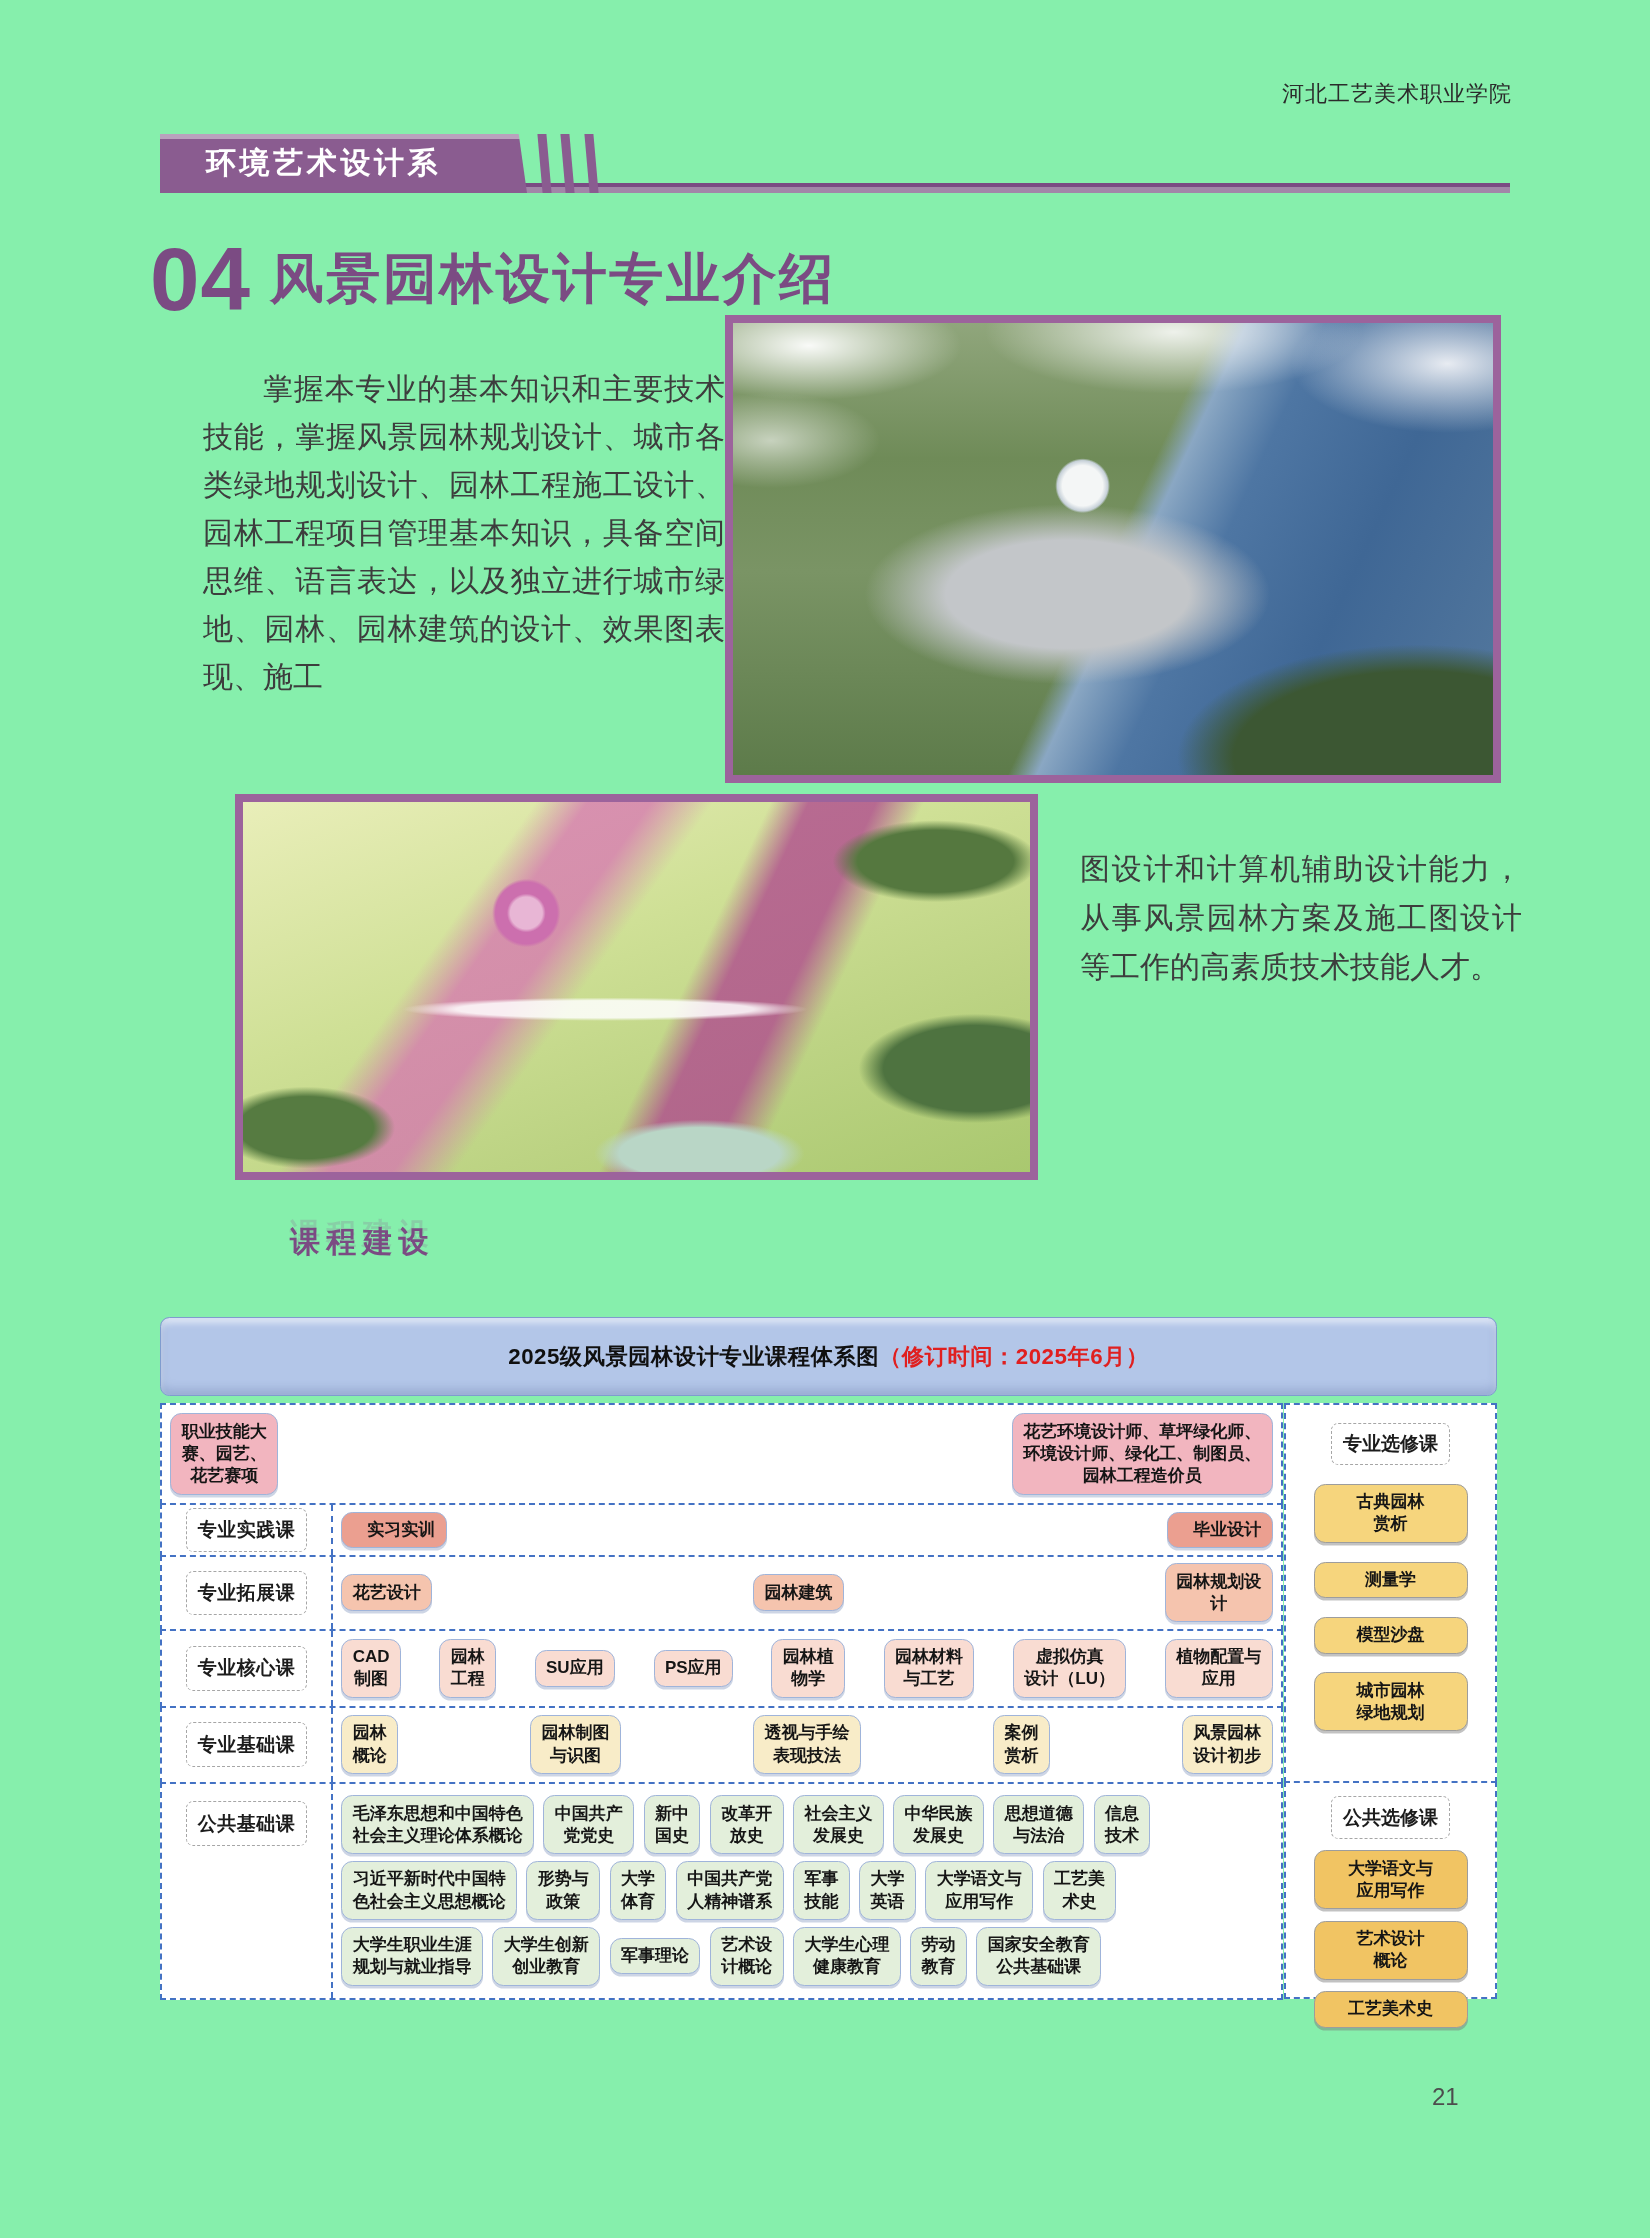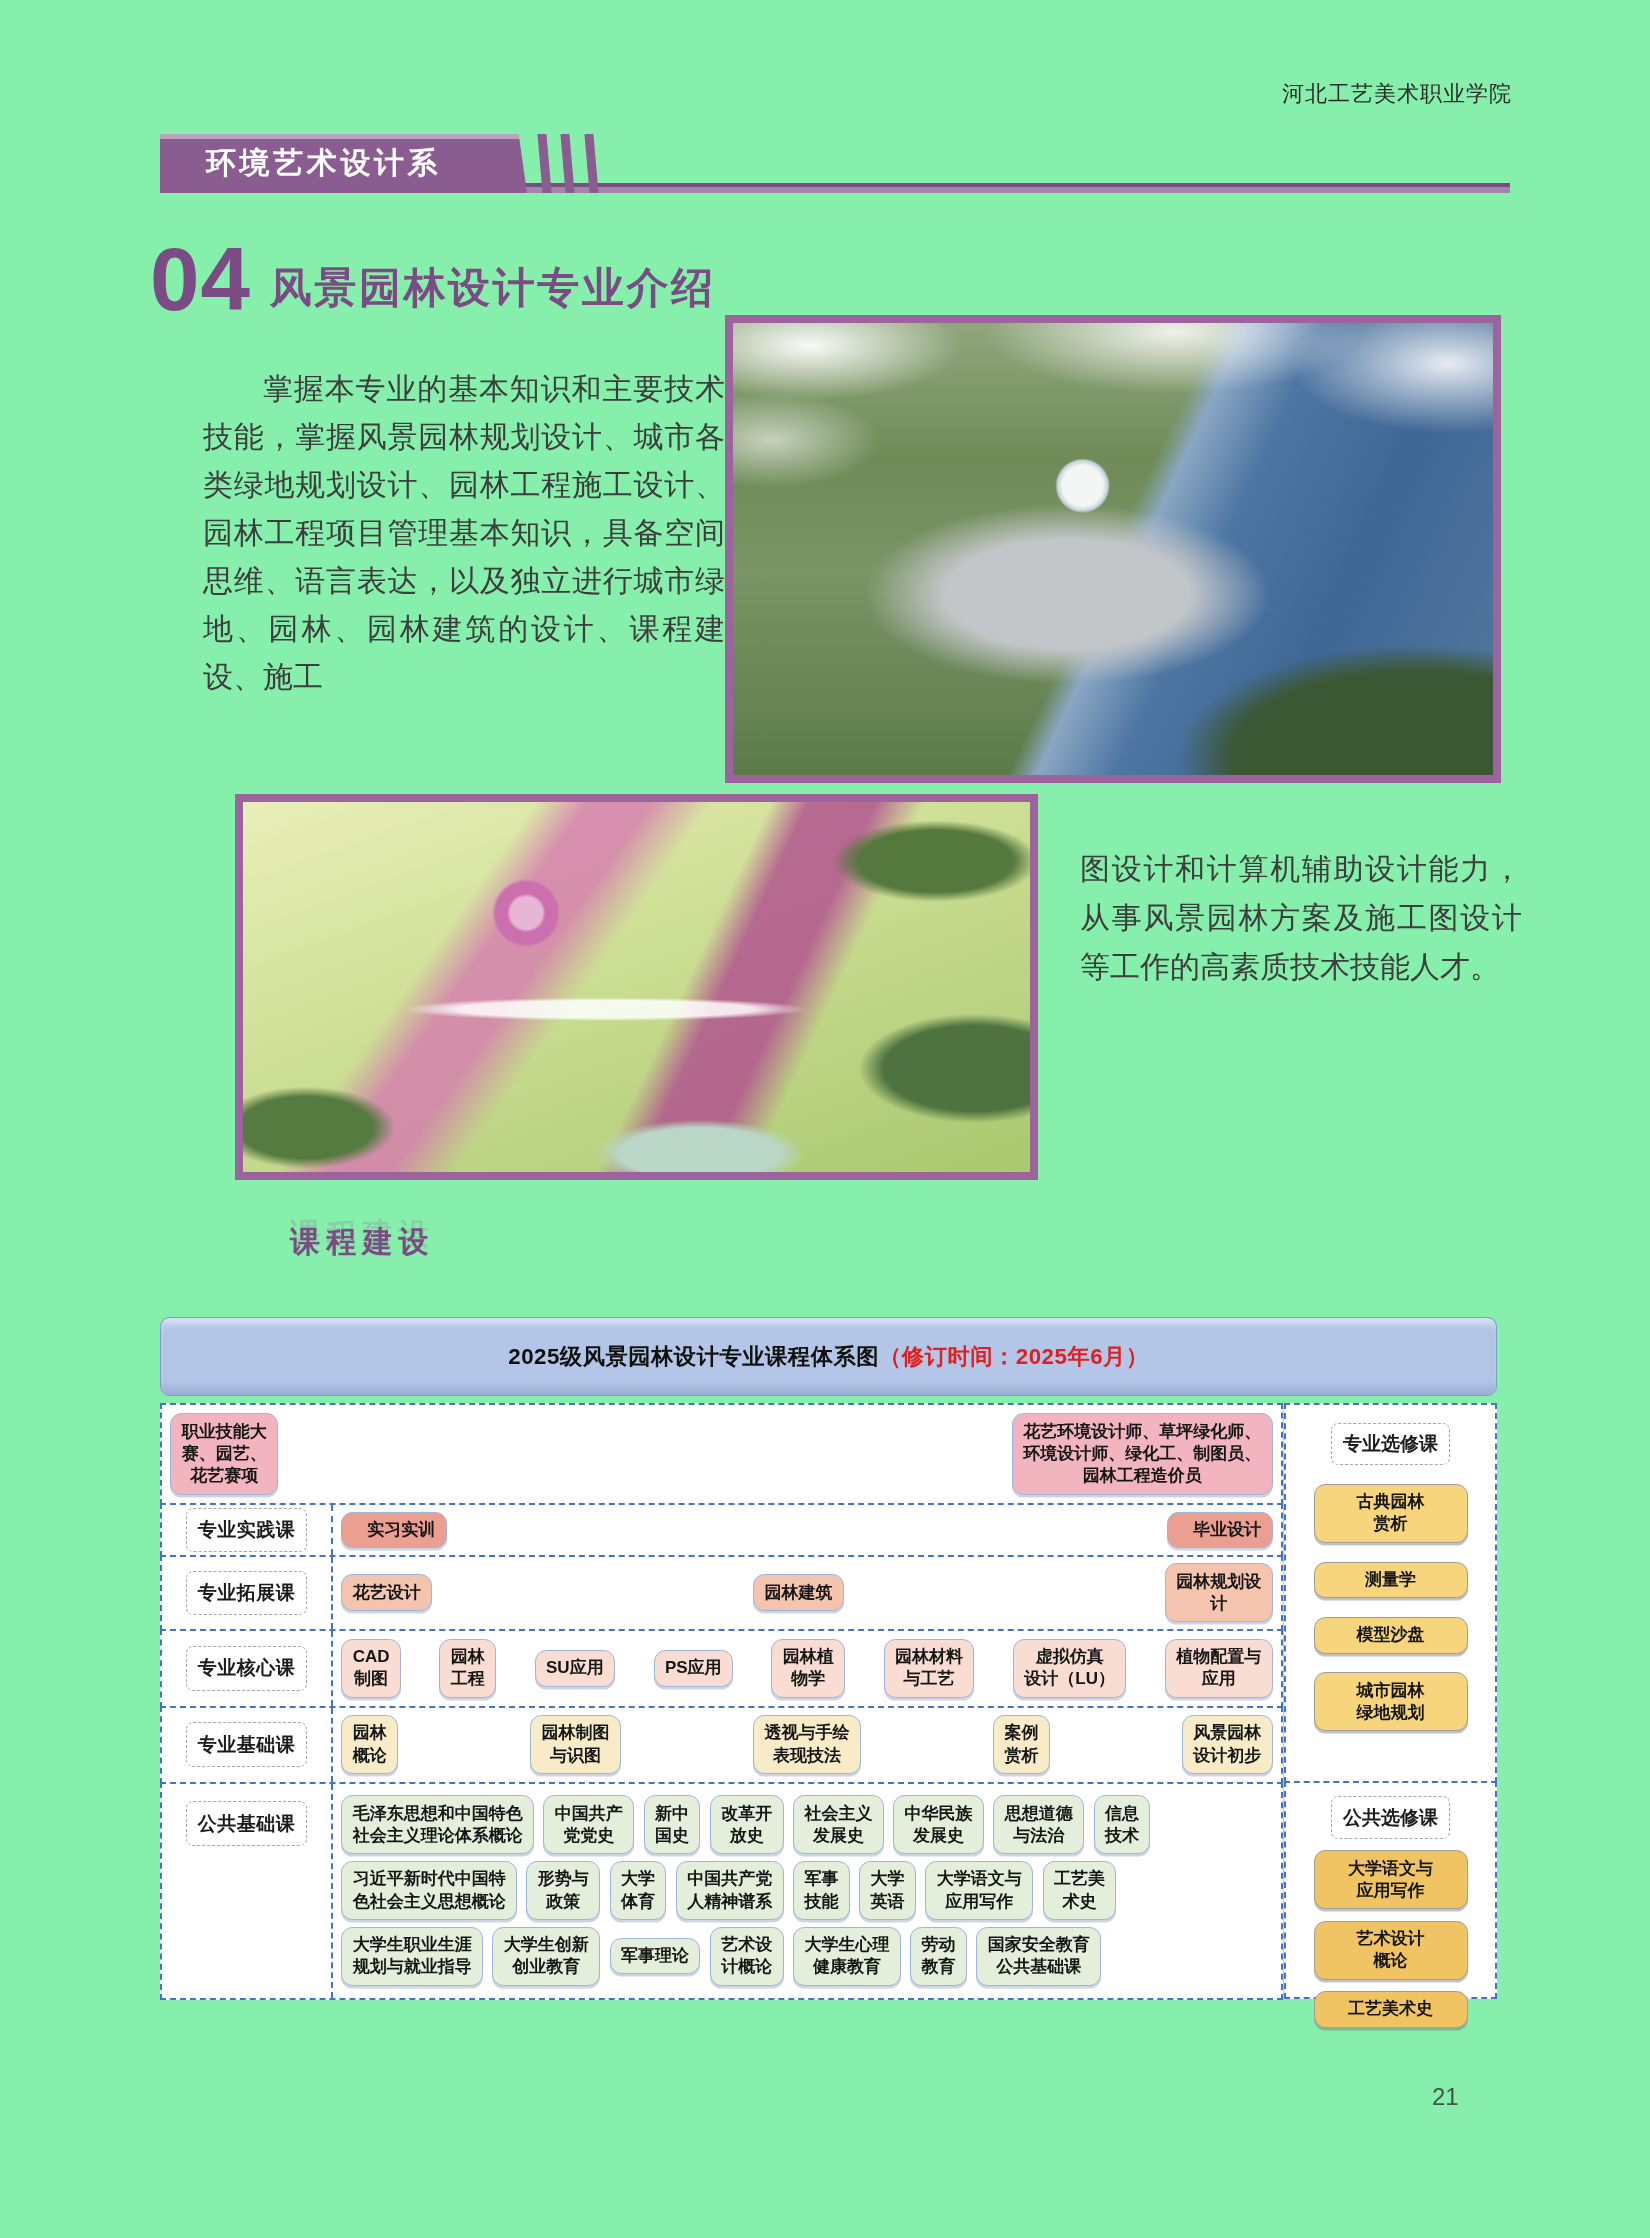--- a/index.html
+++ b/index.html
@@ -20,21 +20,21 @@
     display:flex;gap:14.6px;}
   .banner-stripes i{display:block;width:8.8px;height:59px;background:#8a5c90;
     transform:skewX(5deg);}
   .banner-underline{position:absolute;left:160px;top:183px;width:1350px;height:10.4px;z-index:1;
     background:linear-gradient(180deg,#7b4b83 0 3.6px,#a286a8 3.6px);}
 
   
   .section-head{position:absolute;left:150px;top:235px;display:flex;align-items:flex-end;
     gap:18.7px;color:#7b4b83;}
   .sec-num{font-size:89px;font-weight:800;line-height:1;letter-spacing:1px;}
-  .sec-title{font-size:42px;font-weight:bold;letter-spacing:2.6px;padding-bottom:8.3px;}
+  .sec-title{font-size:54px;font-weight:bold;letter-spacing:2.6px;padding-bottom:8.3px;}
 
   
   .intro-left{position:absolute;left:203px;top:365px;width:522px;margin:0;
     font-size:30px;line-height:48px;color:#3d3d3d;text-align:justify;text-indent:2em;}
   .intro-right{position:absolute;left:1072px;top:836px;width:442px;margin:8px;
     font-size:30px;line-height:49px;color:#3d3d3d;text-align:justify;}
 
   
   .photo{position:absolute;box-sizing:border-box;border:8.3px solid #9c639c;}
   .photo1{left:725px;top:315px;width:776px;height:468px;
@@ -130,21 +130,21 @@
       <i></i>
       <i></i>
     </div>
   <div class="banner-underline"></div>
 
   <div class="section-head">
     <span class="sec-num">04</span>
     <span class="sec-title">风景园林设计专业介绍</span>
   </div>
 
-  <p class="intro-left">掌握本专业的基本知识和主要技术技能，掌握风景园林规划设计、城市各类绿地规划设计、园林工程施工设计、园林工程项目管理基本知识，具备空间思维、语言表达，以及独立进行城市绿地、园林、园林建筑的设计、课程建设、施工</p>
+  <p class="intro-left">掌握本专业的基本知识和主要技术技能，掌握风景园林规划设计、城市各类绿地规划设计、园林工程施工设计、园林工程项目管理基本知识，具备空间思维、语言表达，以及独立进行城市绿地、园林、园林建筑的设计、效果图表现、施工</p>
 
   <div class="photo photo1"></div>
   <div class="photo photo2"></div>
 
   <p class="intro-right">图设计和计算机辅助设计能力，从事风景园林方案及施工图设计等工作的高素质技术技能人才。</p>
 
   <h3 class="course-heading">课程建设</h3>
 
   <div class="diagram-title">
     <span>2025级风景园林设计专业课程体系图</span>

